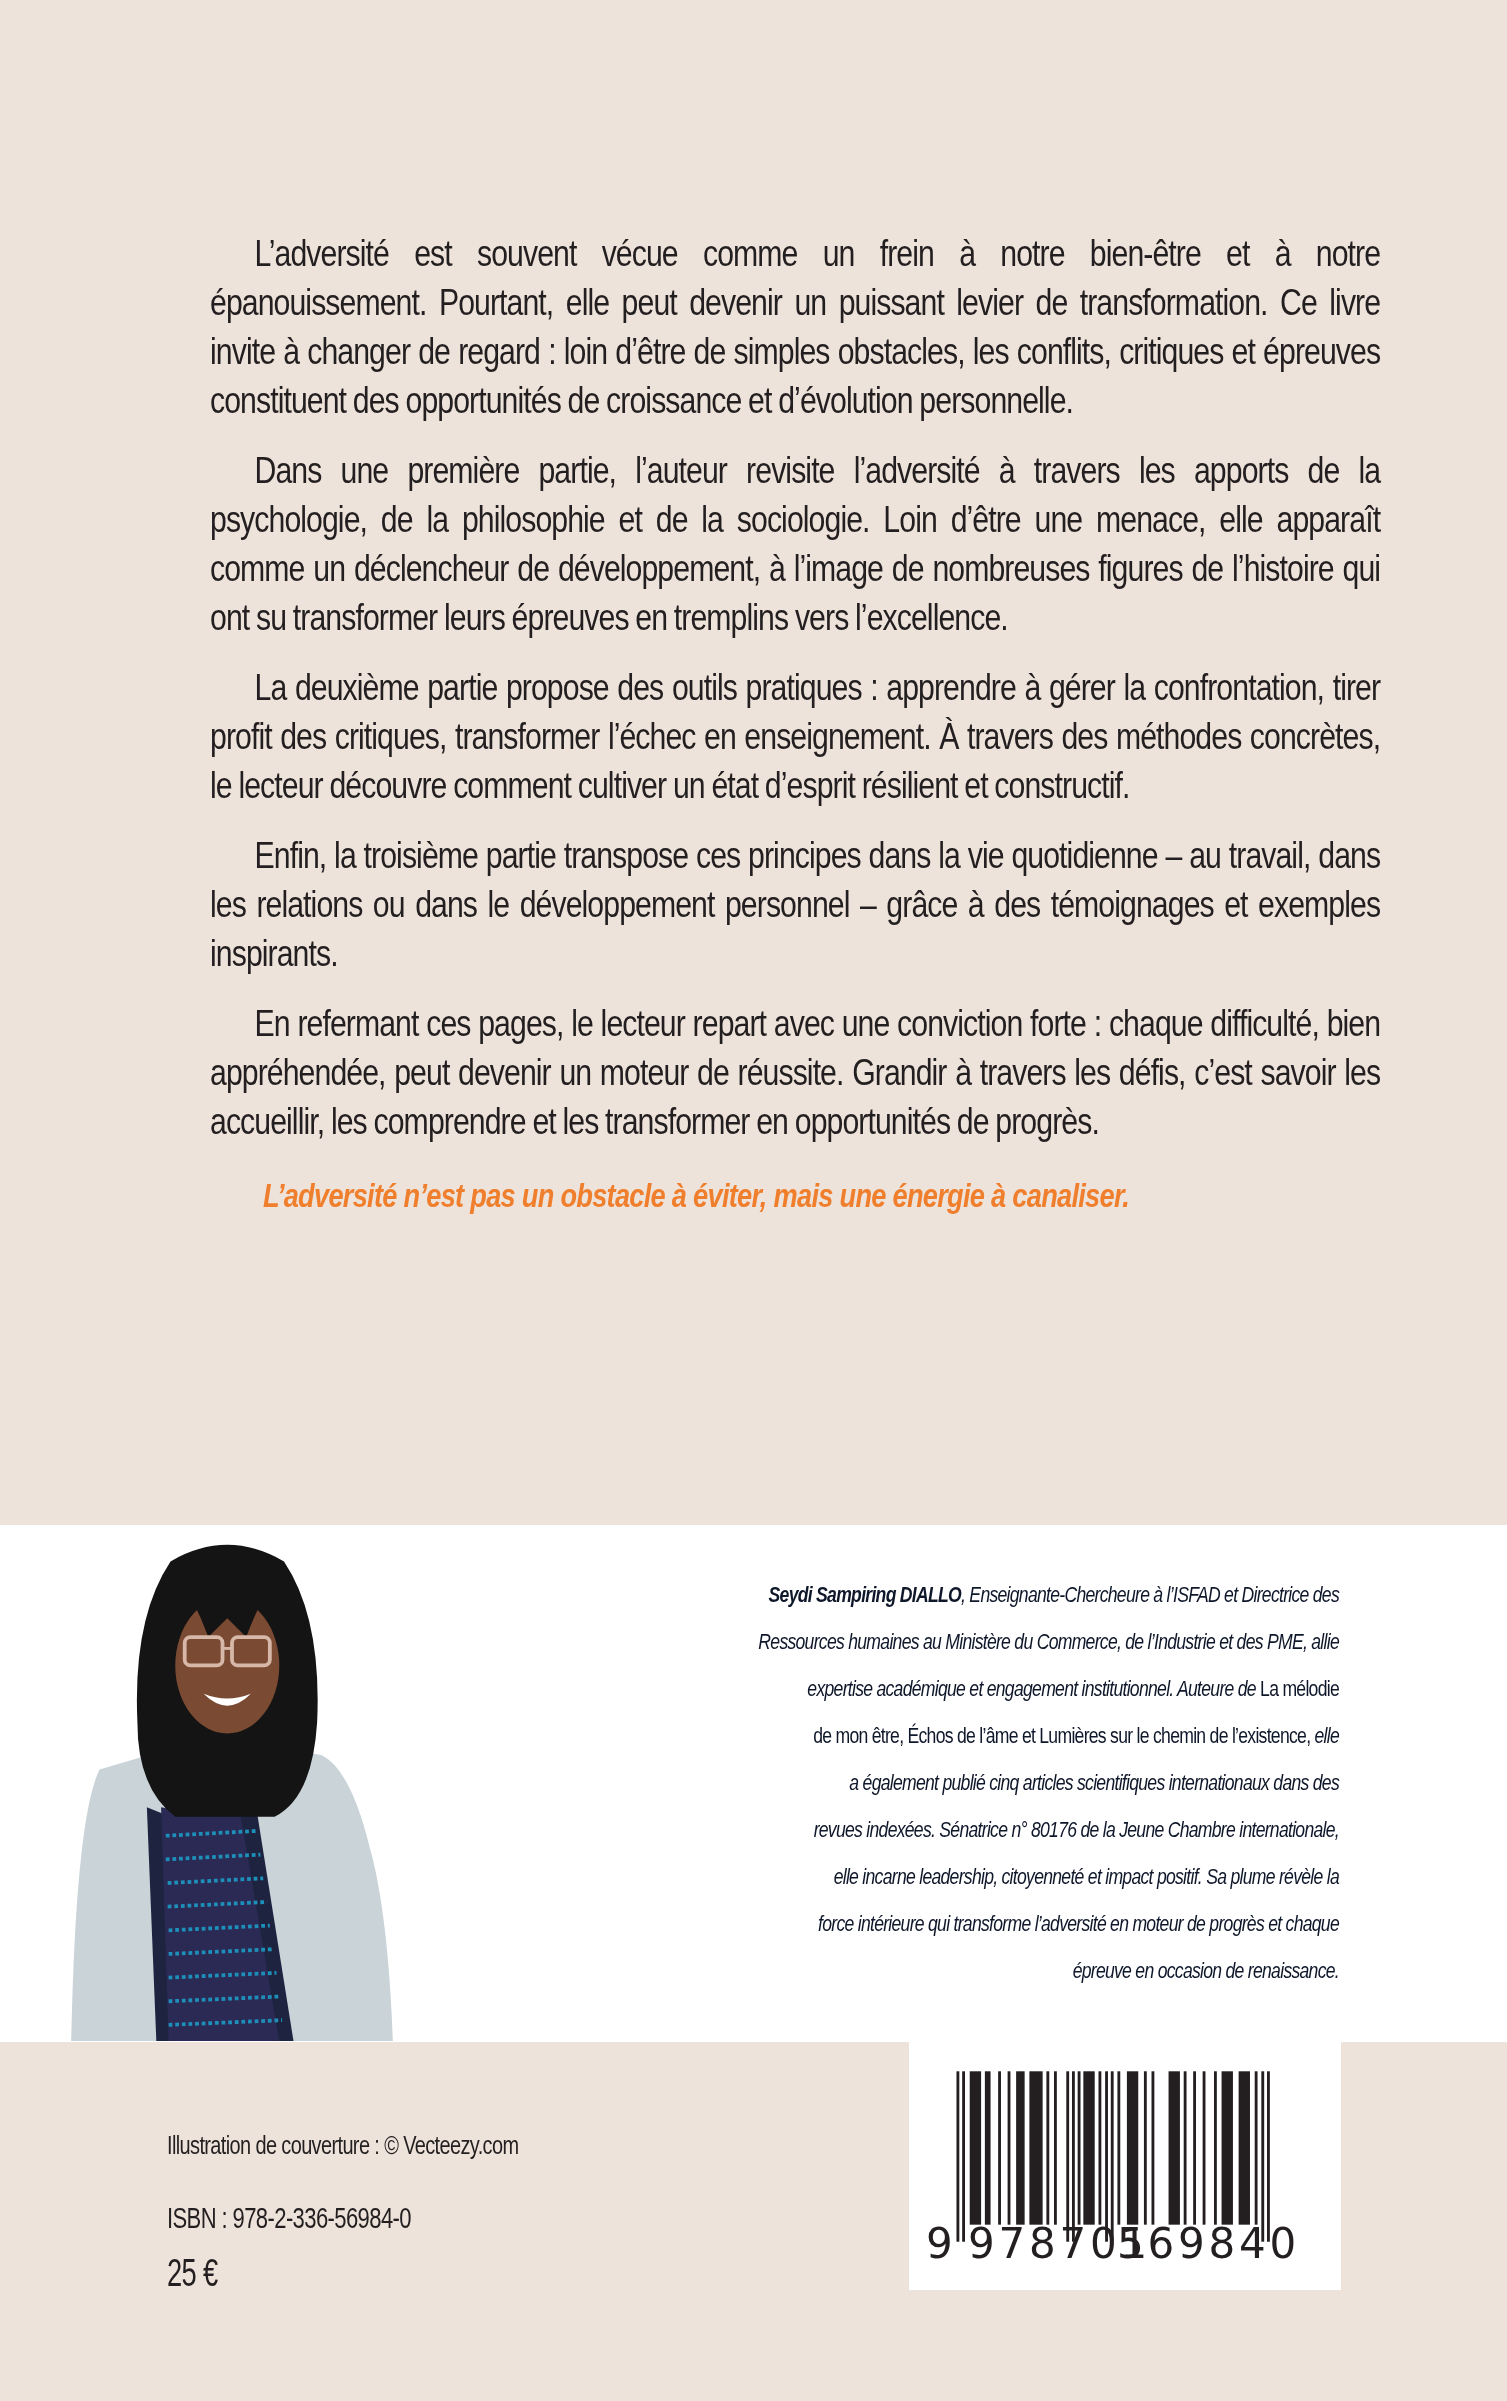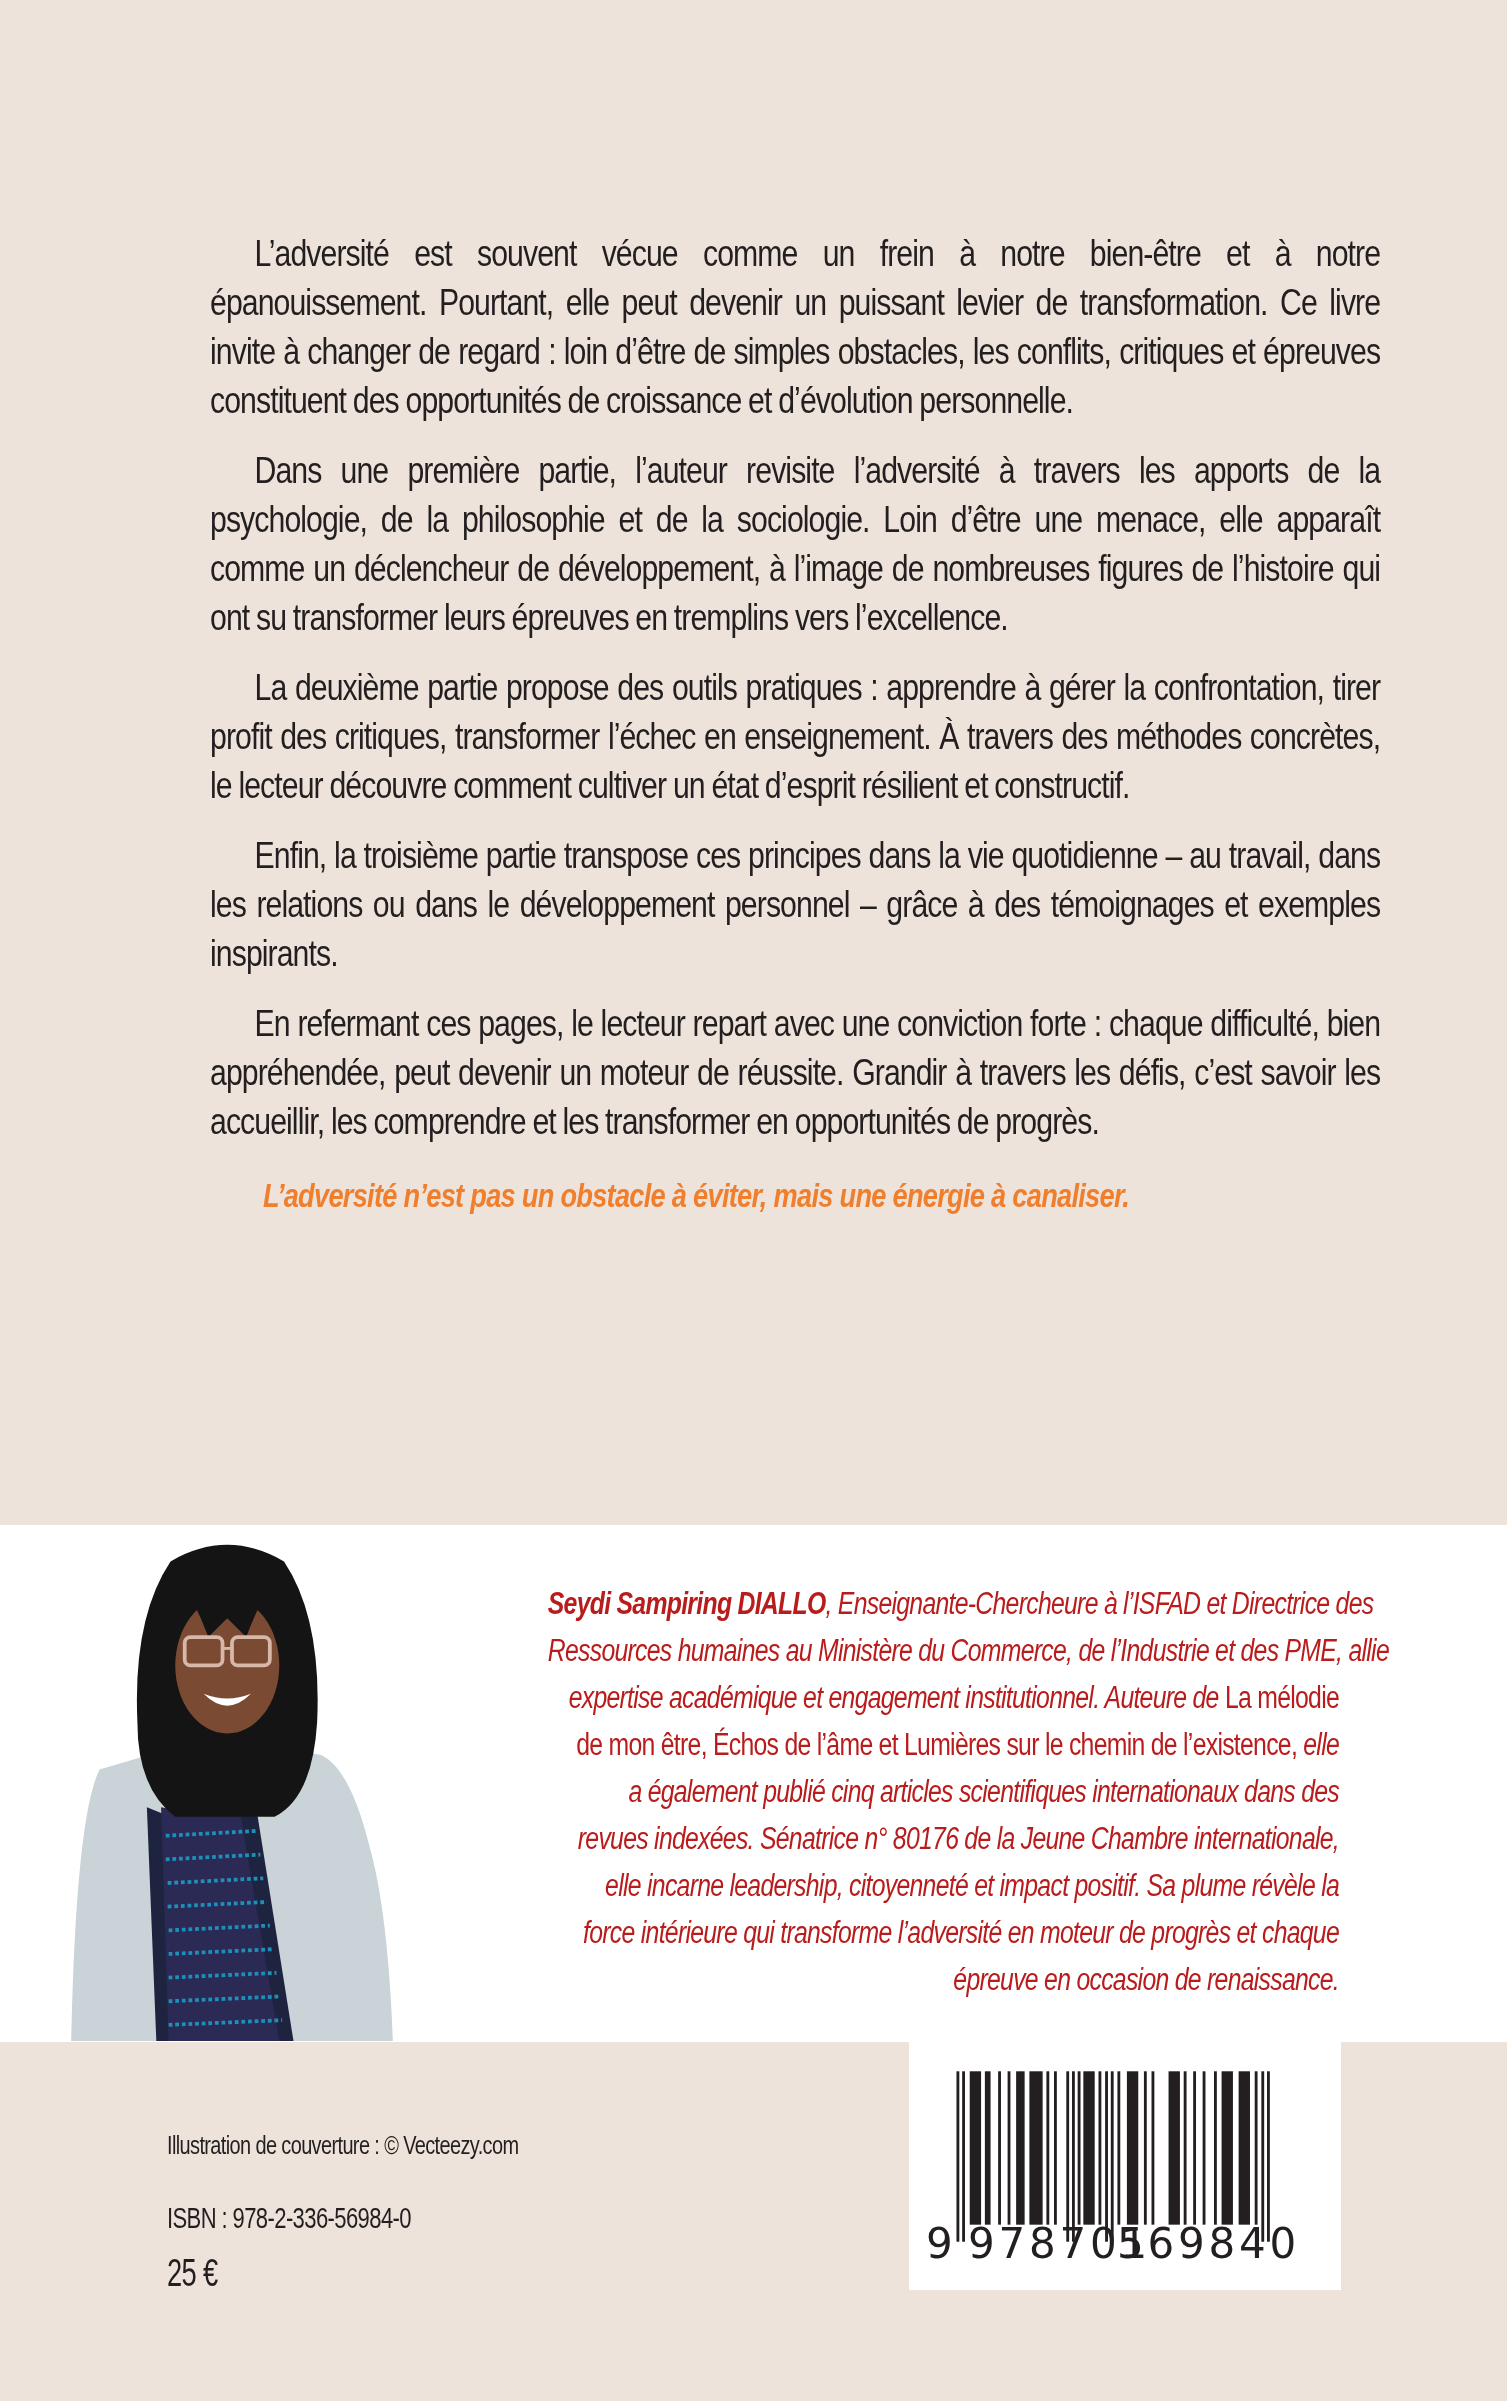--- a/index.html
+++ b/index.html
@@ -95,25 +95,24 @@
     position: absolute;
     left: 57px; top: 1533px;
     width: 350px; height: 508px;
   }
   .bio {
     position: absolute;
     left: 350px;
     top: 1571px;
     width: 989px;
     font-style: italic;
-    font-size: 31px;
+    font-size: 22px;
     line-height: 47px;
-    color: #b91c1c;
-    letter-spacing: -0.9px;
-    margin-top: 9px;
+    color: #0f172a;
+    letter-spacing: -0.9px;
   }
   .bio-line {
     display: block;
     text-align: right;
     white-space: nowrap;
     transform: scaleX(0.80);
     transform-origin: right top;
   }
   .bio-name { font-weight: 700; }
   .bio-upright { font-style: normal; }

